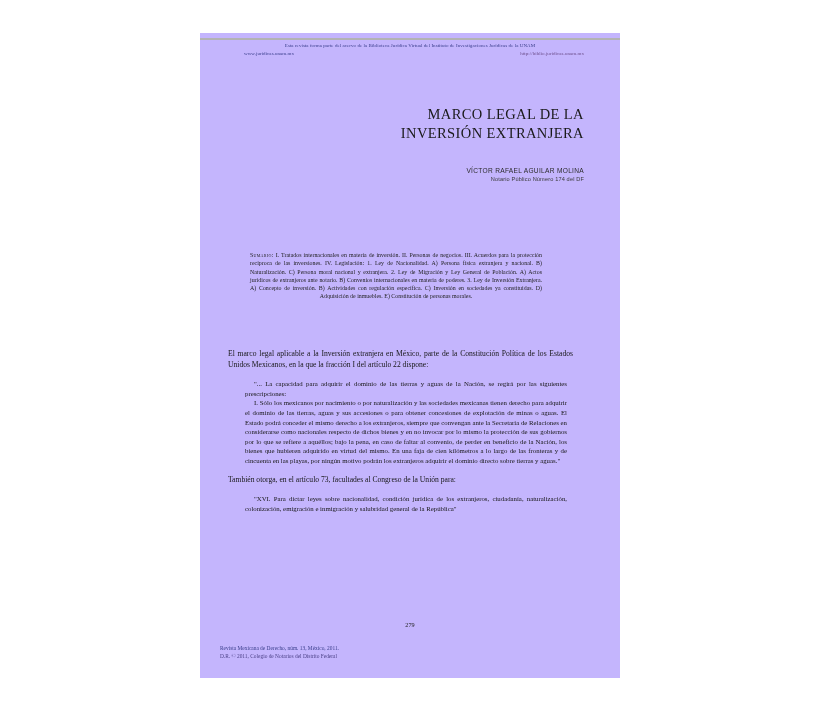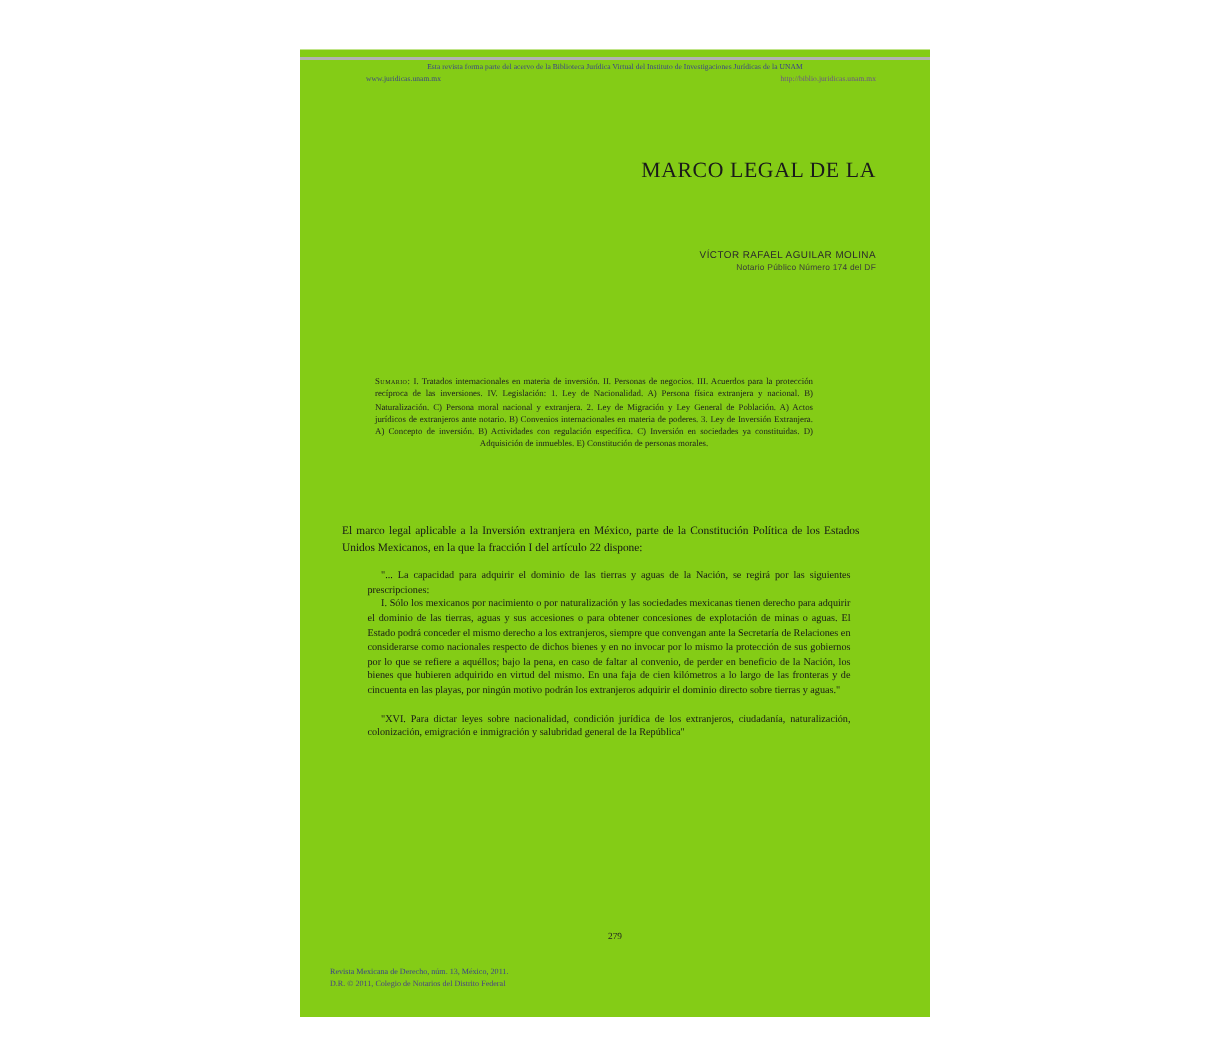--- a/index.html
+++ b/index.html
@@ -22,21 +22,21 @@
     height: 708px;
     background: #ffffff;
   }
   
   .page-sheet {
     position: absolute;
     left: 200px;
     top: 33px;
     width: 420px;
     height: 645px;
-    background: #84cc16;
+    background: #c4b5fd;
     box-sizing: border-box;
   }
   .top-rule {
     position: absolute;
     left: 0;
     top: 5px;
     width: 420px;
     height: 2px;
     background: #b3b3b3;
   }
@@ -193,38 +193,40 @@
     <div class="top-rule"></div>
 
     <div class="banner">
       <div class="banner-line1">Esta revista forma parte del acervo de la Biblioteca Jurídica Virtual del Instituto de Investigaciones Jurídicas de la UNAM</div>
       <a class="banner-url-left">www.juridicas.unam.mx</a>
       <a class="banner-url-right">http://biblio.juridicas.unam.mx</a>
     </div>
 
     <div class="doc-title">
       <span class="t-line">MARCO LEGAL DE LA</span>
+      <span class="t-line">INVERSIÓN EXTRANJERA</span>
     </div>
 
     <div class="author-block">
       <span class="author-name">VÍCTOR RAFAEL AGUILAR MOLINA</span>
       <span class="author-role">Notario Público Número 174 del DF</span>
     </div>
 
     <div class="sumario"><span class="sc">Sumario:</span><span> I. Tratados internacionales en materia de inversión. II. Personas de negocios. III. Acuerdos para la protección recíproca de las inversiones. IV. Legislación: 1. Ley de Nacionalidad. A) Persona física extranjera y nacional. B) Naturalización. C) Persona moral nacional y extranjera. 2. Ley de Migración y Ley General de Población. A) Actos jurídicos de extranjeros ante notario. B) Convenios internacionales en materia de poderes. 3. Ley de Inversión Extranjera. A) Concepto de inversión. B) Actividades con regulación específica. C) Inversión en sociedades ya constituidas. D) Adquisición de inmuebles. E) Constitución de personas morales.</span></div>
 
     <div class="body-col">
 
       <p class="para">El marco legal aplicable a la Inversión extranjera en México, parte de la Constitución Política de los Estados Unidos Mexicanos, en la que la fracción I del artículo 22 dispone:</p>
 
       <blockquote class="quote">
         <span class="q-indent">"... La capacidad para adquirir el dominio de las tierras y aguas de la Nación, se regirá por las siguientes prescripciones:</span>
         <span class="q-indent">I. Sólo los mexicanos por nacimiento o por naturalización y las sociedades mexicanas tienen derecho para adquirir el dominio de las tierras, aguas y sus accesiones o para obtener concesiones de explotación de minas o aguas. El Estado podrá conceder el mismo derecho a los extranjeros, siempre que convengan ante la Secretaría de Relaciones en considerarse como nacionales respecto de dichos bienes y en no invocar por lo mismo la protección de sus gobiernos por lo que se refiere a aquéllos; bajo la pena, en caso de faltar al convenio, de perder en beneficio de la Nación, los bienes que hubieren adquirido en virtud del mismo. En una faja de cien kilómetros a lo largo de las fronteras y de cincuenta en las playas, por ningún motivo podrán los extranjeros adquirir el dominio directo sobre tierras y aguas."</span>
       </blockquote>
 
+      <p class="para">También otorga, en el artículo 73, facultades al Congreso de la Unión para:</p>
 
       <blockquote class="quote">
         <span class="q-indent">"XVI. Para dictar leyes sobre nacionalidad, condición jurídica de los extranjeros, ciudadanía, naturalización, colonización, emigración e inmigración y salubridad general de la República"</span>
       </blockquote>
 
     </div>
 
     <div class="page-number">279</div>
 
     <div class="footer-block">

